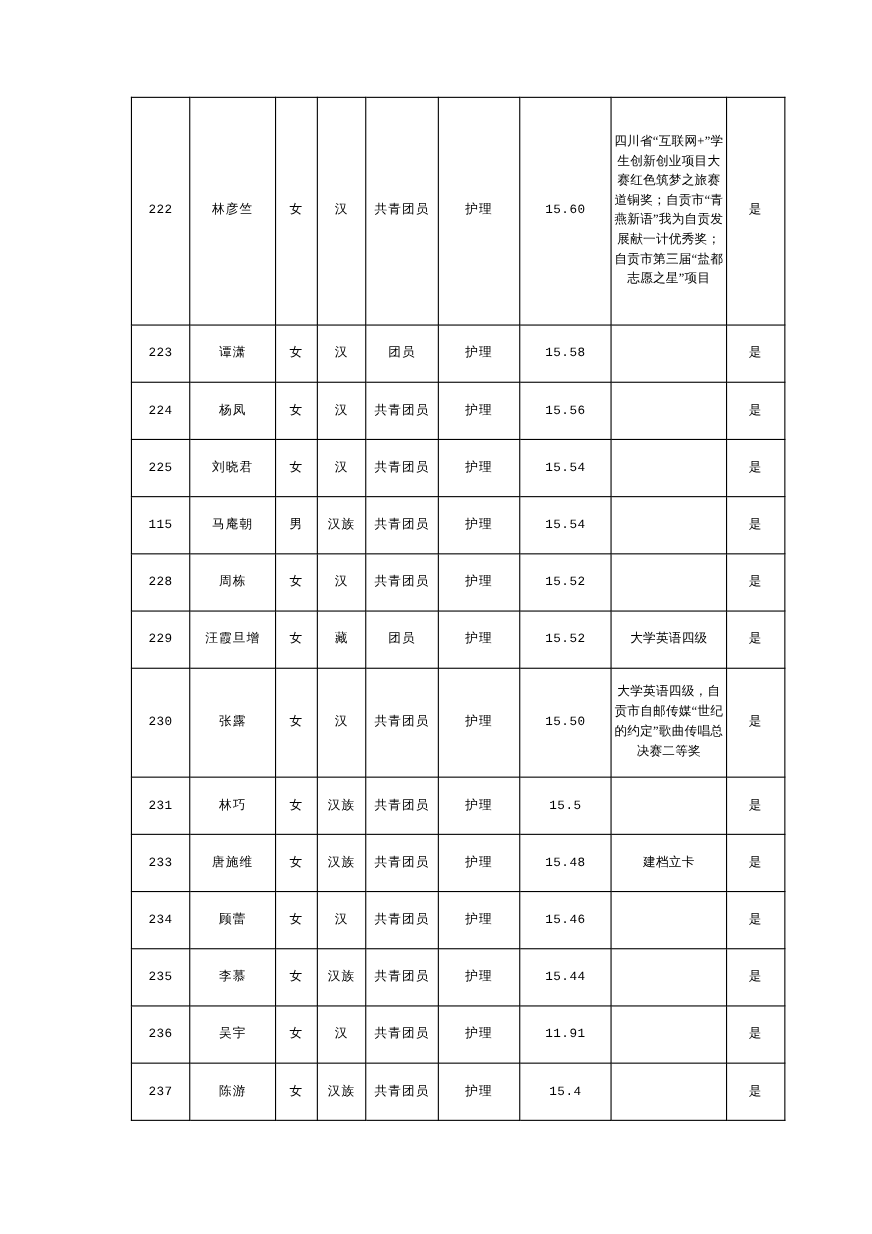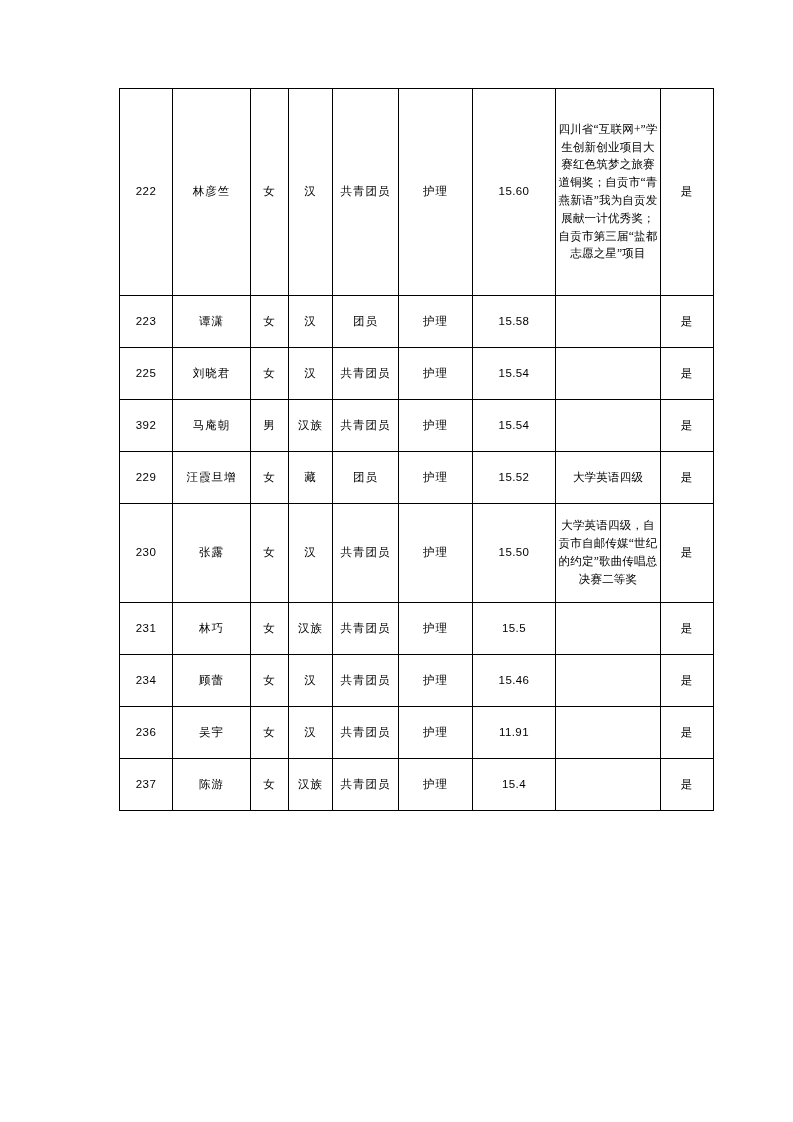--- a/index.html
+++ b/index.html
@@ -47,21 +47,21 @@
   col.c-name    { width: 78px; }
   col.c-sex     { width: 38px; }
   col.c-nation  { width: 44px; }
   col.c-pol     { width: 66px; }
   col.c-major   { width: 74px; }
   col.c-score   { width: 83px; }
   col.c-remark  { width: 105px; }
   col.c-flag    { width: 53px; }
 
   td.num, td.score {
-    font-family: Liberation Sans, sans-serif;
+    font-family: Liberation Mono, monospace;
     letter-spacing: 0.4px;
   }
   td.remark {
     font-size: 10.5px;
     line-height: 1.6;
     padding: 6px 4px;
     letter-spacing: 0.2px;
   }
   td.cjk {
     letter-spacing: 1px;
@@ -104,38 +104,60 @@
           <td class="cjk">谭潇</td>
           <td class="cjk">女</td>
           <td class="cjk">汉</td>
           <td class="cjk">团员</td>
           <td class="cjk">护理</td>
           <td class="score">15.58</td>
           <td class="remark"></td>
           <td class="cjk">是</td>
         </tr>
         <tr class="normal">
+          <td class="num">224</td>
+          <td class="cjk">杨凤</td>
+          <td class="cjk">女</td>
+          <td class="cjk">汉</td>
+          <td class="cjk">共青团员</td>
+          <td class="cjk">护理</td>
+          <td class="score">15.56</td>
+          <td class="remark"></td>
+          <td class="cjk">是</td>
+        </tr>
+        <tr class="normal">
           <td class="num">225</td>
           <td class="cjk">刘晓君</td>
           <td class="cjk">女</td>
           <td class="cjk">汉</td>
           <td class="cjk">共青团员</td>
           <td class="cjk">护理</td>
           <td class="score">15.54</td>
           <td class="remark"></td>
           <td class="cjk">是</td>
         </tr>
         <tr class="normal">
-          <td class="num">392</td>
+          <td class="num">115</td>
           <td class="cjk">马庵朝</td>
           <td class="cjk">男</td>
           <td class="cjk">汉族</td>
           <td class="cjk">共青团员</td>
           <td class="cjk">护理</td>
           <td class="score">15.54</td>
+          <td class="remark"></td>
+          <td class="cjk">是</td>
+        </tr>
+        <tr class="normal">
+          <td class="num">228</td>
+          <td class="cjk">周栋</td>
+          <td class="cjk">女</td>
+          <td class="cjk">汉</td>
+          <td class="cjk">共青团员</td>
+          <td class="cjk">护理</td>
+          <td class="score">15.52</td>
           <td class="remark"></td>
           <td class="cjk">是</td>
         </tr>
         <tr class="normal">
           <td class="num">229</td>
           <td class="cjk">汪霞旦增</td>
           <td class="cjk">女</td>
           <td class="cjk">藏</td>
           <td class="cjk">团员</td>
           <td class="cjk">护理</td>
@@ -159,27 +181,49 @@
           <td class="cjk">林巧</td>
           <td class="cjk">女</td>
           <td class="cjk">汉族</td>
           <td class="cjk">共青团员</td>
           <td class="cjk">护理</td>
           <td class="score">15.5</td>
           <td class="remark"></td>
           <td class="cjk">是</td>
         </tr>
         <tr class="normal">
+          <td class="num">233</td>
+          <td class="cjk">唐施维</td>
+          <td class="cjk">女</td>
+          <td class="cjk">汉族</td>
+          <td class="cjk">共青团员</td>
+          <td class="cjk">护理</td>
+          <td class="score">15.48</td>
+          <td class="remark">建档立卡</td>
+          <td class="cjk">是</td>
+        </tr>
+        <tr class="normal">
           <td class="num">234</td>
           <td class="cjk">顾蕾</td>
           <td class="cjk">女</td>
           <td class="cjk">汉</td>
           <td class="cjk">共青团员</td>
           <td class="cjk">护理</td>
           <td class="score">15.46</td>
+          <td class="remark"></td>
+          <td class="cjk">是</td>
+        </tr>
+        <tr class="normal">
+          <td class="num">235</td>
+          <td class="cjk">李慕</td>
+          <td class="cjk">女</td>
+          <td class="cjk">汉族</td>
+          <td class="cjk">共青团员</td>
+          <td class="cjk">护理</td>
+          <td class="score">15.44</td>
           <td class="remark"></td>
           <td class="cjk">是</td>
         </tr>
         <tr class="normal">
           <td class="num">236</td>
           <td class="cjk">吴宇</td>
           <td class="cjk">女</td>
           <td class="cjk">汉</td>
           <td class="cjk">共青团员</td>
           <td class="cjk">护理</td>

